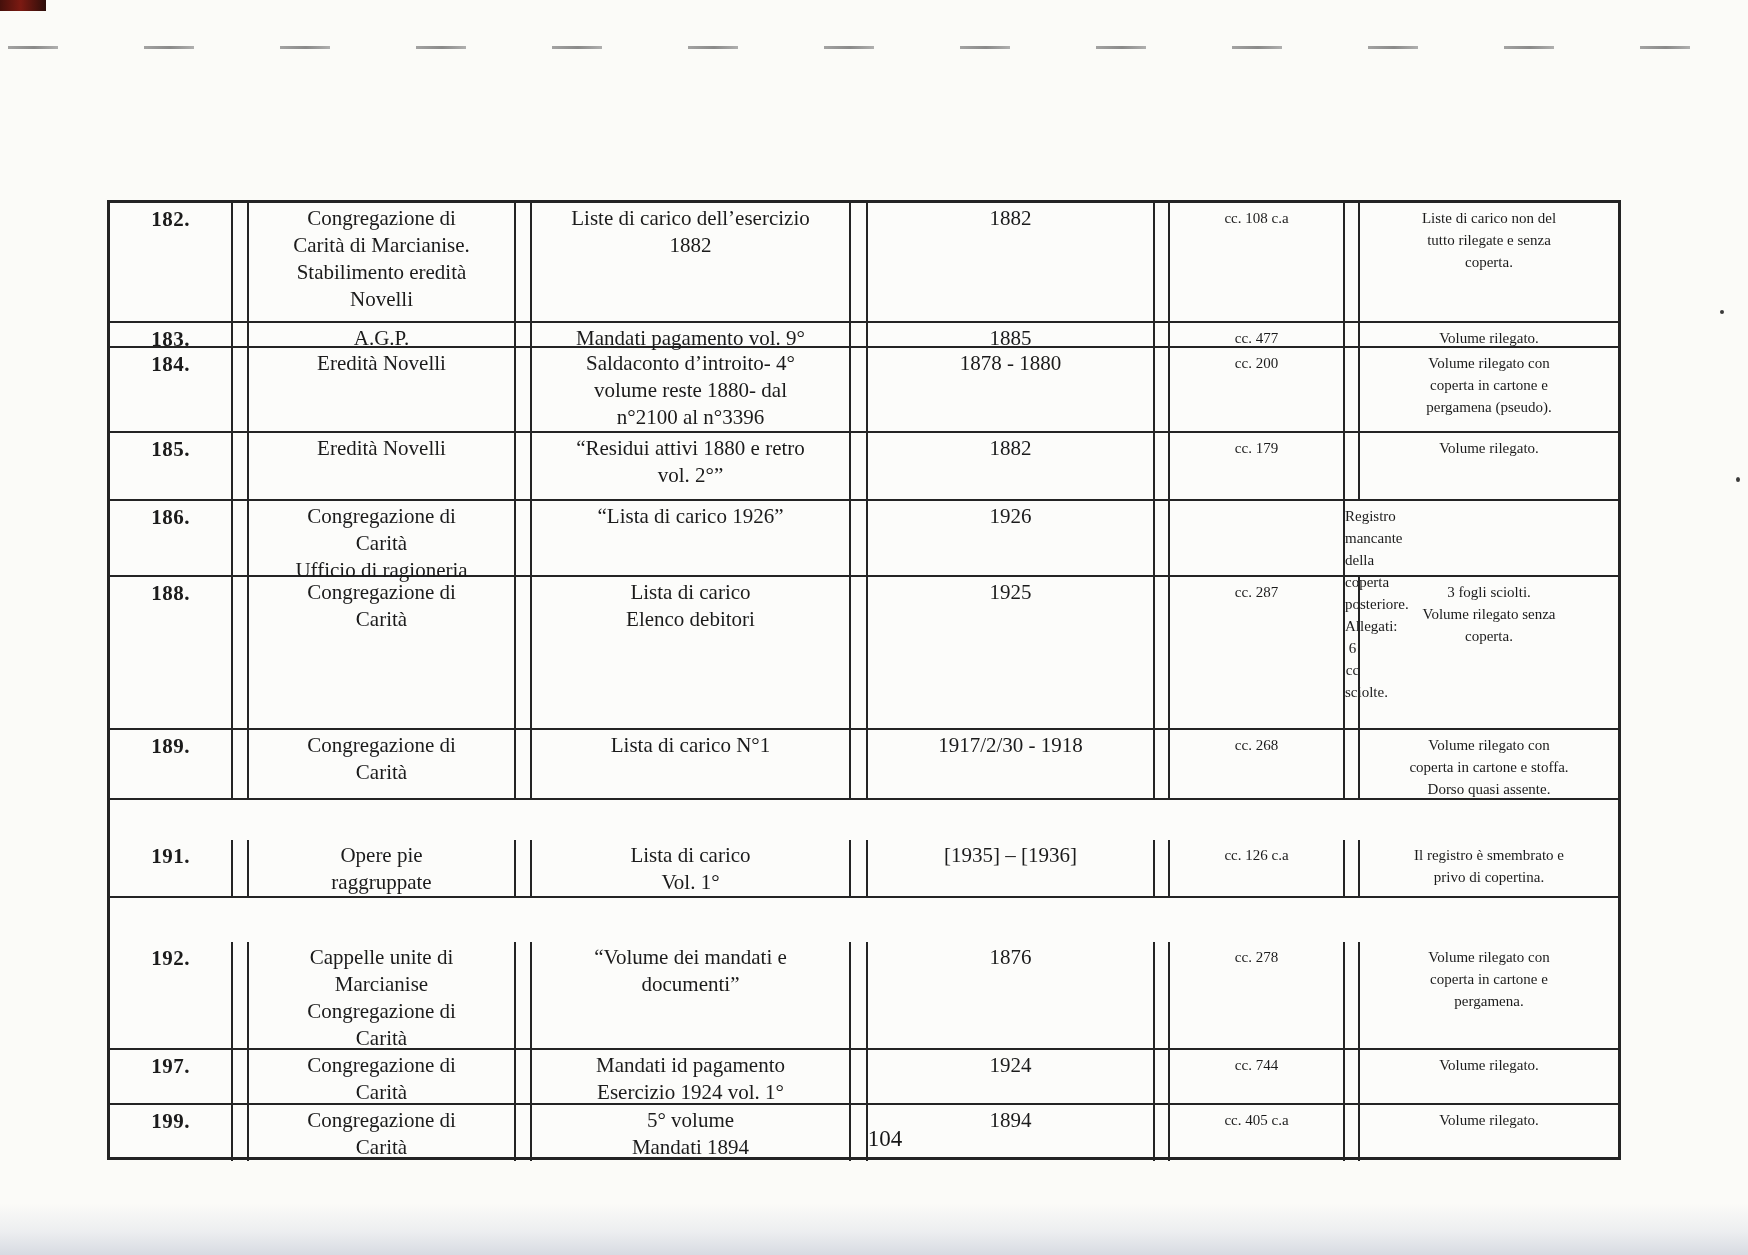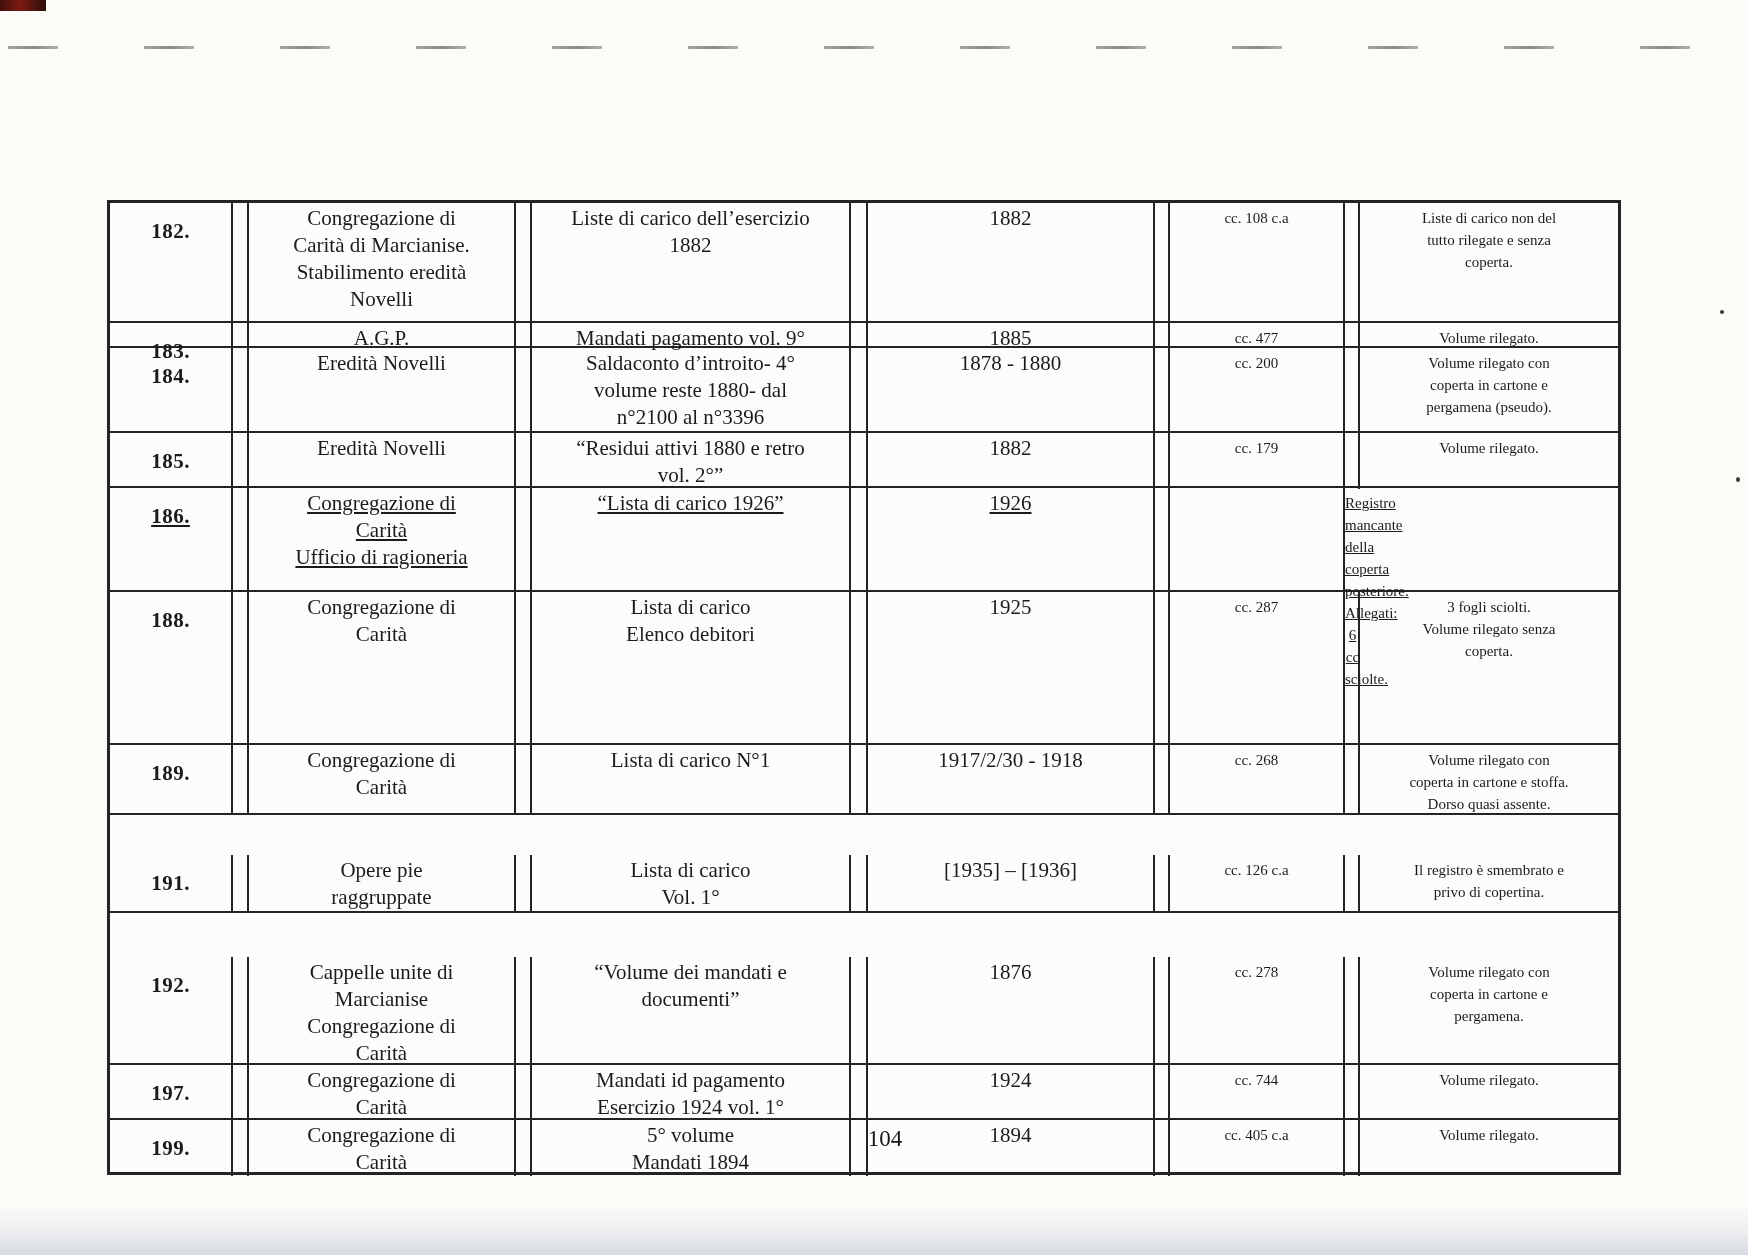--- a/index.html
+++ b/index.html
@@ -55,21 +55,21 @@
     border-right:2px solid #242424;
     box-sizing:border-box;
     text-align:center;
     white-space:pre-line;
     padding-top:2px;
     overflow:visible;
     line-height:27px;
     font-size:21px;
   }
   .cell:last-child{border-right:none;}
-  .c-num{font-weight:700;padding-top:15px;letter-spacing:.5px;}
+  .c-num{font-weight:700;padding-top:3px;letter-spacing:.5px;}
   .c-sp{padding:0;}
   .c-cc,.c-notes{font-size:15px;line-height:22px;padding-top:4px;}
 
   
   .page-number{
     position:absolute;left:0;top:1126px;width:1770px;
     text-align:center;font-size:23px;color:#161616;
   }
 </style>
 </head>
@@ -131,36 +131,36 @@
     <div class="cell c-sp"></div>
     <div class="cell c-year">1878 - 1880</div>
     <div class="cell c-sp"></div>
     <div class="cell c-cc">cc. 200</div>
     <div class="cell c-sp"></div>
     <div class="cell c-notes">Volume rilegato con
 coperta in cartone e
 pergamena (pseudo).</div>
   </div>
 
-  <div class="row" style="height: 55px;">
+  <div class="row" style="height: 68px;">
     <div class="cell c-num">185.</div>
     <div class="cell c-sp"></div>
     <div class="cell c-inst">Eredità Novelli</div>
     <div class="cell c-sp"></div>
     <div class="cell c-desc">“Residui attivi 1880 e retro
 vol. 2°”</div>
     <div class="cell c-sp"></div>
     <div class="cell c-year">1882</div>
     <div class="cell c-sp"></div>
     <div class="cell c-cc">cc. 179</div>
     <div class="cell c-sp"></div>
     <div class="cell c-notes">Volume rilegato.</div>
   </div>
 
-  <div class="row" style="height: 104px; text-decoration: underline;">
+  <div class="row" style="height: 76px;">
     <div class="cell c-num">186.</div>
     <div class="cell c-sp"></div>
     <div class="cell c-inst">Congregazione di
 Carità
 Ufficio di ragioneria</div>
     <div class="cell c-sp"></div>
     <div class="cell c-desc">“Lista di carico 1926”</div>
     <div class="cell c-sp"></div>
     <div class="cell c-year">1926</div>
     <div class="cell c-sp"></div>

